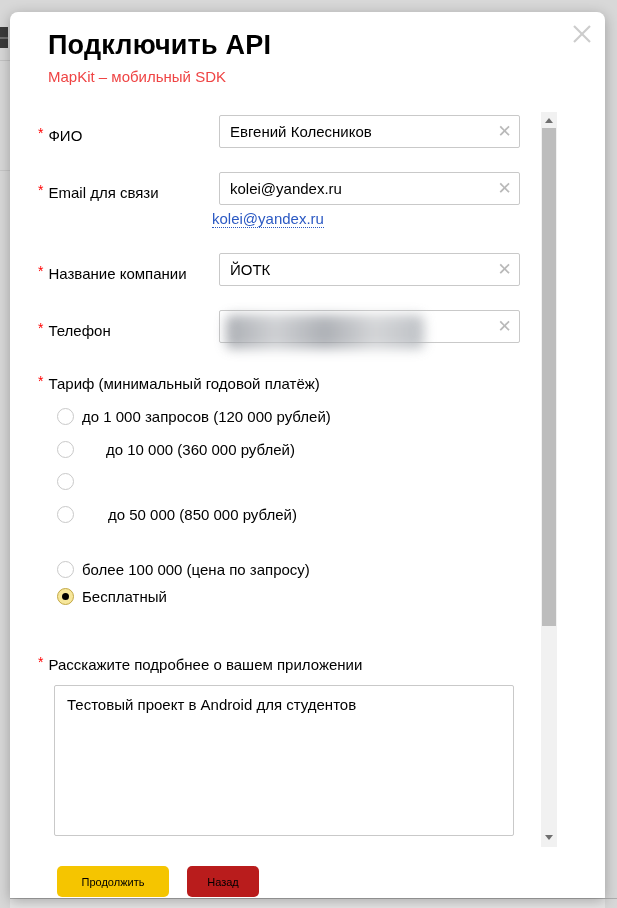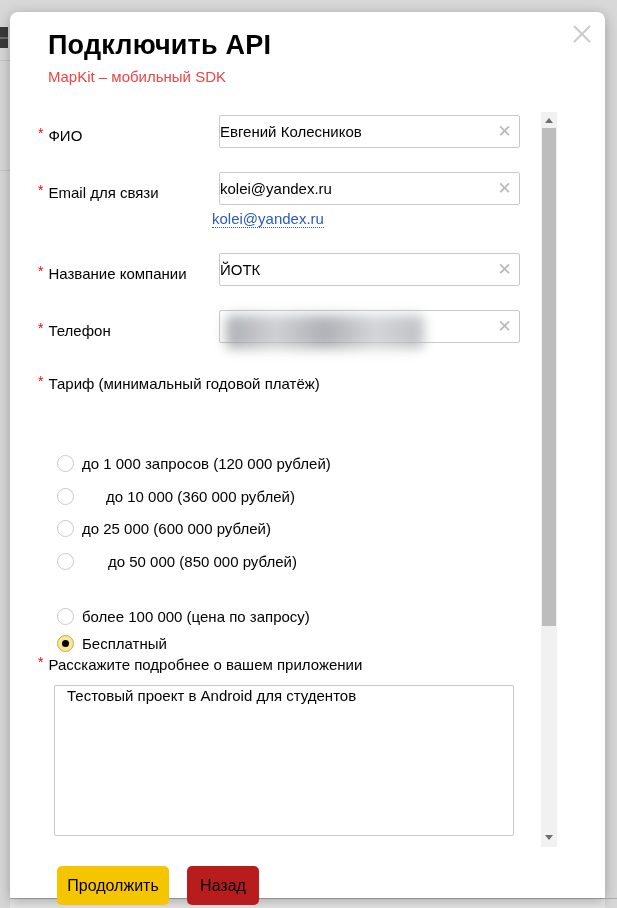--- a/index.html
+++ b/index.html
@@ -32,73 +32,73 @@
   .modal-title    { position: absolute; left: 38px; top: 18px; font-size: 27px; font-weight: 700; letter-spacing: .2px; }
   .modal-subtitle { position: absolute; left: 38px; top: 56px; font-size: 15px; color: #ef4444; }
 
   
   .frow   { position: absolute; left: 0; width: 100%; }
   .flabel { position: absolute; left: 28px; top: 0; height: 33px; line-height: 42px; font-size: 15px; white-space: nowrap; }
   .req    { color: #f00; font-size: 14px; position: relative; top: -3px; margin-right: 5px; }
   .fwrap  { position: absolute; left: 209px; top: 0; width: 301px; height: 33px; }
   .finput {
     width: 100%; height: 33px; border: 1px solid #c9c9c9; border-radius: 2px;
-    padding: 0 30px 0 0; font-size: 15px; font-family: "Liberation Sans", sans-serif;
+    padding: 0 30px 0 10px; font-size: 15px; font-family: "Liberation Sans", sans-serif;
     color: #000; background: #fff; outline: none;
   }
   .clear-x {
     position: absolute; right: 7px; top: 8px; width: 17px; height: 17px;
     color: #b9b9b9; font-size: 17px; line-height: 17px; text-align: center; cursor: pointer;
   }
   .blur-bar {
     position: absolute; left: 7px; top: 5px; width: 198px; height: 34px;
     background: linear-gradient(90deg,#8f939a,#c0c2c6 25%,#93979e 50%,#c6c8cb 75%,#a9adb3);
     filter: blur(6px); opacity: .75; border-radius: 6px; pointer-events: none;
   }
   .email-link {
     position: absolute; left: 202px; top: 38px; font-size: 15px;
     color: #2b59c3; text-decoration: none; border-bottom: 1px dotted #2b59c3;
     cursor: pointer; white-space: nowrap;
   }
   .section-label { position: absolute; left: 28px; font-size: 15px; white-space: nowrap; }
 
   
-  .radio-row { position: absolute; left: 47px; height: 18px; display: flex; align-items: center; cursor: pointer; margin-top: 47px; }
+  .radio-row { position: absolute; left: 47px; height: 18px; display: flex; align-items: center; cursor: pointer; }
   .radio {
     width: 17px; height: 17px; border-radius: 50%;
     border: 1px solid #c9c9c9; background: #fff; position: relative; flex: 0 0 17px;
   }
   .radio-row.selected .radio { background: #f7e79b; border-color: #c2a845; }
   .radio-row.selected .radio::after {
     content: ""; position: absolute; left: 4px; top: 4px; width: 7px; height: 7px;
     border-radius: 50%; background: #000;
   }
   .radio-label { margin-left: 8px; font-size: 15px; white-space: nowrap; }
 
   
   .about-area {
     position: absolute; left: 44px; top: 673px; width: 460px; height: 151px;
     border: 1px solid #c9c9c9; border-radius: 2px; resize: none;
-    padding: 1px 12px; font-size: 15px; font-family: "Liberation Sans", sans-serif;
+    padding: 10px 12px; font-size: 15px; font-family: "Liberation Sans", sans-serif;
     color: #000; outline: none; overflow: hidden;
   }
 
   
   .sb-track { position: absolute; left: 531px; top: 100px; width: 16px; height: 735px; background: #f1f1f1; }
   .sb-btn   { position: absolute; left: 0; width: 16px; height: 16px; display: flex; align-items: center; justify-content: center; cursor: pointer; }
   .sb-up    { top: 0; }
   .sb-down  { bottom: 2px; }
   .tri-up   { width: 0; height: 0; border-left: 4px solid transparent; border-right: 4px solid transparent; border-bottom: 5px solid #6f6f6f; }
   .tri-down { width: 0; height: 0; border-left: 4px solid transparent; border-right: 4px solid transparent; border-top: 5px solid #6f6f6f; }
   .sb-thumb { position: absolute; left: 1px; top: 16px; width: 14px; height: 498px; background: #bdbdbd; cursor: pointer; }
 
   
   .btn {
-    position: absolute; top: 854px; height: 39px; border: none; border-radius: 5px;
-    font-size: 16px; font-family: "Liberation Sans", sans-serif; cursor: pointer; color: #000;
+    position: absolute; top: 854px; height: 31px; border: none; border-radius: 5px;
+    font-size: 11px; font-family: "Liberation Sans", sans-serif; cursor: pointer; color: #000;
   }
   .btn-continue { left: 47px;  width: 112px; background: #f5c500; }
   .btn-back     { left: 177px; width: 72px;  background: #b91c1c; }
 
   .x-svg { display:block; }
 </style>
 </head>
 <body>
 
 <div class="bd-frag"></div>
@@ -158,21 +158,20 @@
   <div class="radio-row" style="top:395px;">
       <span class="radio"></span>
       <span class="radio-label">до 1 000 запросов (120 000 рублей)</span>
     </div>
   <div class="radio-row" style="top:428px;gap:24px;">
       <span class="radio"></span>
       <span class="radio-label">до 10 000 (360 000 рублей)</span>
     </div>
   <div class="radio-row" style="top:460px;">
       <span class="radio"></span>
-      <span class="radio-label">до 25 000 (600 000 рублей)</span>
     </div>
   <div class="radio-row" style="top:493px;gap:26px;">
       <span class="radio"></span>
       <span class="radio-label">до 50 000 (850 000 рублей)</span>
     </div>
   <div class="radio-row" style="top:548px;">
       <span class="radio"></span>
       <span class="radio-label">более 100 000 (цена по запросу)</span>
     </div>
   <div class="radio-row selected" style="top:575px;">

